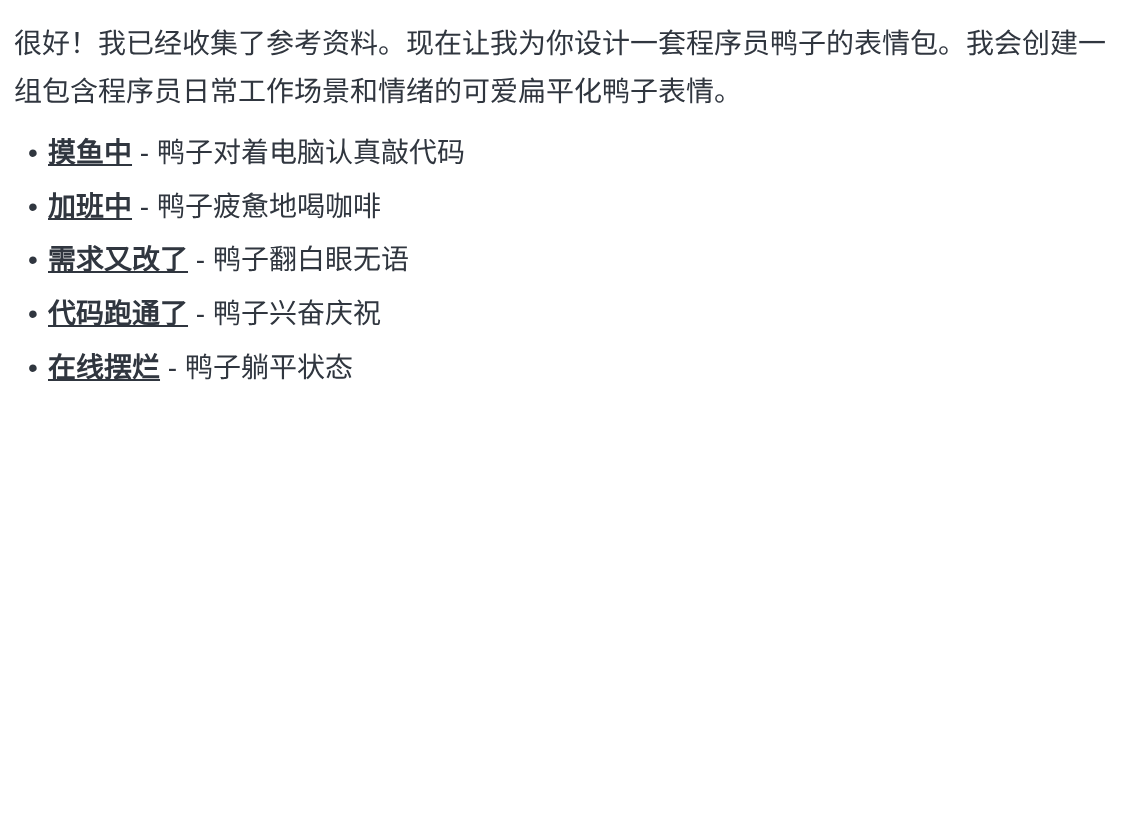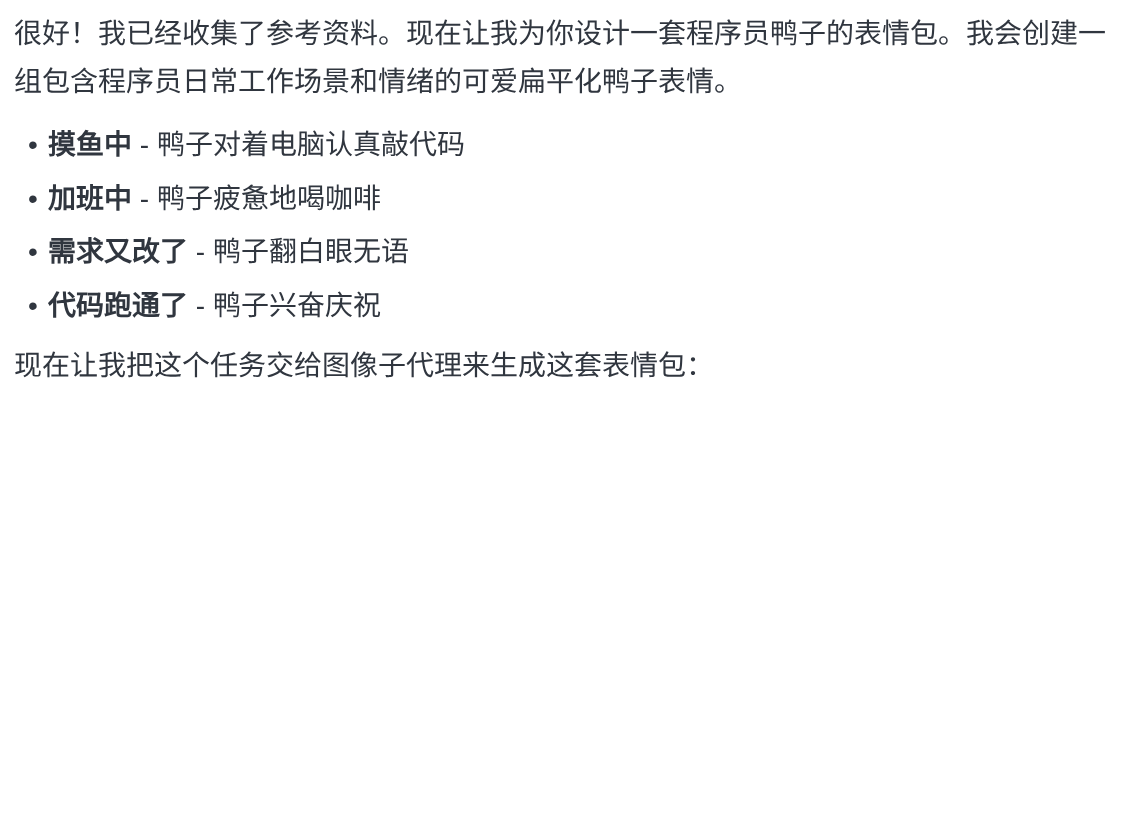--- a/index.html
+++ b/index.html
@@ -13,43 +13,43 @@
     min-height: 826px;
     font-family: "Liberation Sans", "DejaVu Sans", sans-serif;
     color: var(--text-color, #30363f);
     font-size: 28px;
     -webkit-font-smoothing: antialiased;
   }
   .message {
     padding: 12px 14px 10px 14px;
   }
   .message p {
-    margin: 0 0 14px 0;
+    margin: 8px 0 14px 0;
     line-height: 1.7;
-    font-family: Liberation Mono, monospace;
   }
   ul.emoji-list {
     list-style: none;
     margin: 14px 0 14px 0;
     padding: 0 0 0 34px;
   }
   ul.emoji-list li {
     position: relative;
     line-height: 1.7;
     margin: 0 0 6px 0;
   }
   ul.emoji-list li::before {
     content: "\2022";
     position: absolute;
     left: -20px;
     top: 0;
     line-height: 1.7;
   }
   ul.emoji-list li strong {
     font-weight: 700;
+    text-decoration: underline;
   }
   p.tool-paragraph {
     margin-top: 54px;
   }
 </style>
 </head>
 <body style="--text-color: #30363f; background: rgb(255, 255, 255);">
 
 <main class="message">
   <p>很好！我已经收集了参考资料。现在让我为你设计一套程序员鸭子的表情包。我会创建一组包含程序员日常工作场景和情绪的可爱扁平化鸭子表情。</p>
@@ -60,17 +60,17 @@
 
 
 
 
   <li><strong>加班中</strong><span> - </span><span>鸭子疲惫地喝咖啡</span></li>
 
   <li><strong>需求又改了</strong><span> - </span><span>鸭子翻白眼无语</span></li>
 
   <li><strong>代码跑通了</strong><span> - </span><span>鸭子兴奋庆祝</span></li>
 
+  <li><strong>在线摆烂</strong><span> - </span><span>鸭子躺平状态</span></li>
 </ul>
 
-  <p>现在让我把这个任务交给图像子代理来生成这套表情包：</p>
 
 </main>
 
 </body></html>

